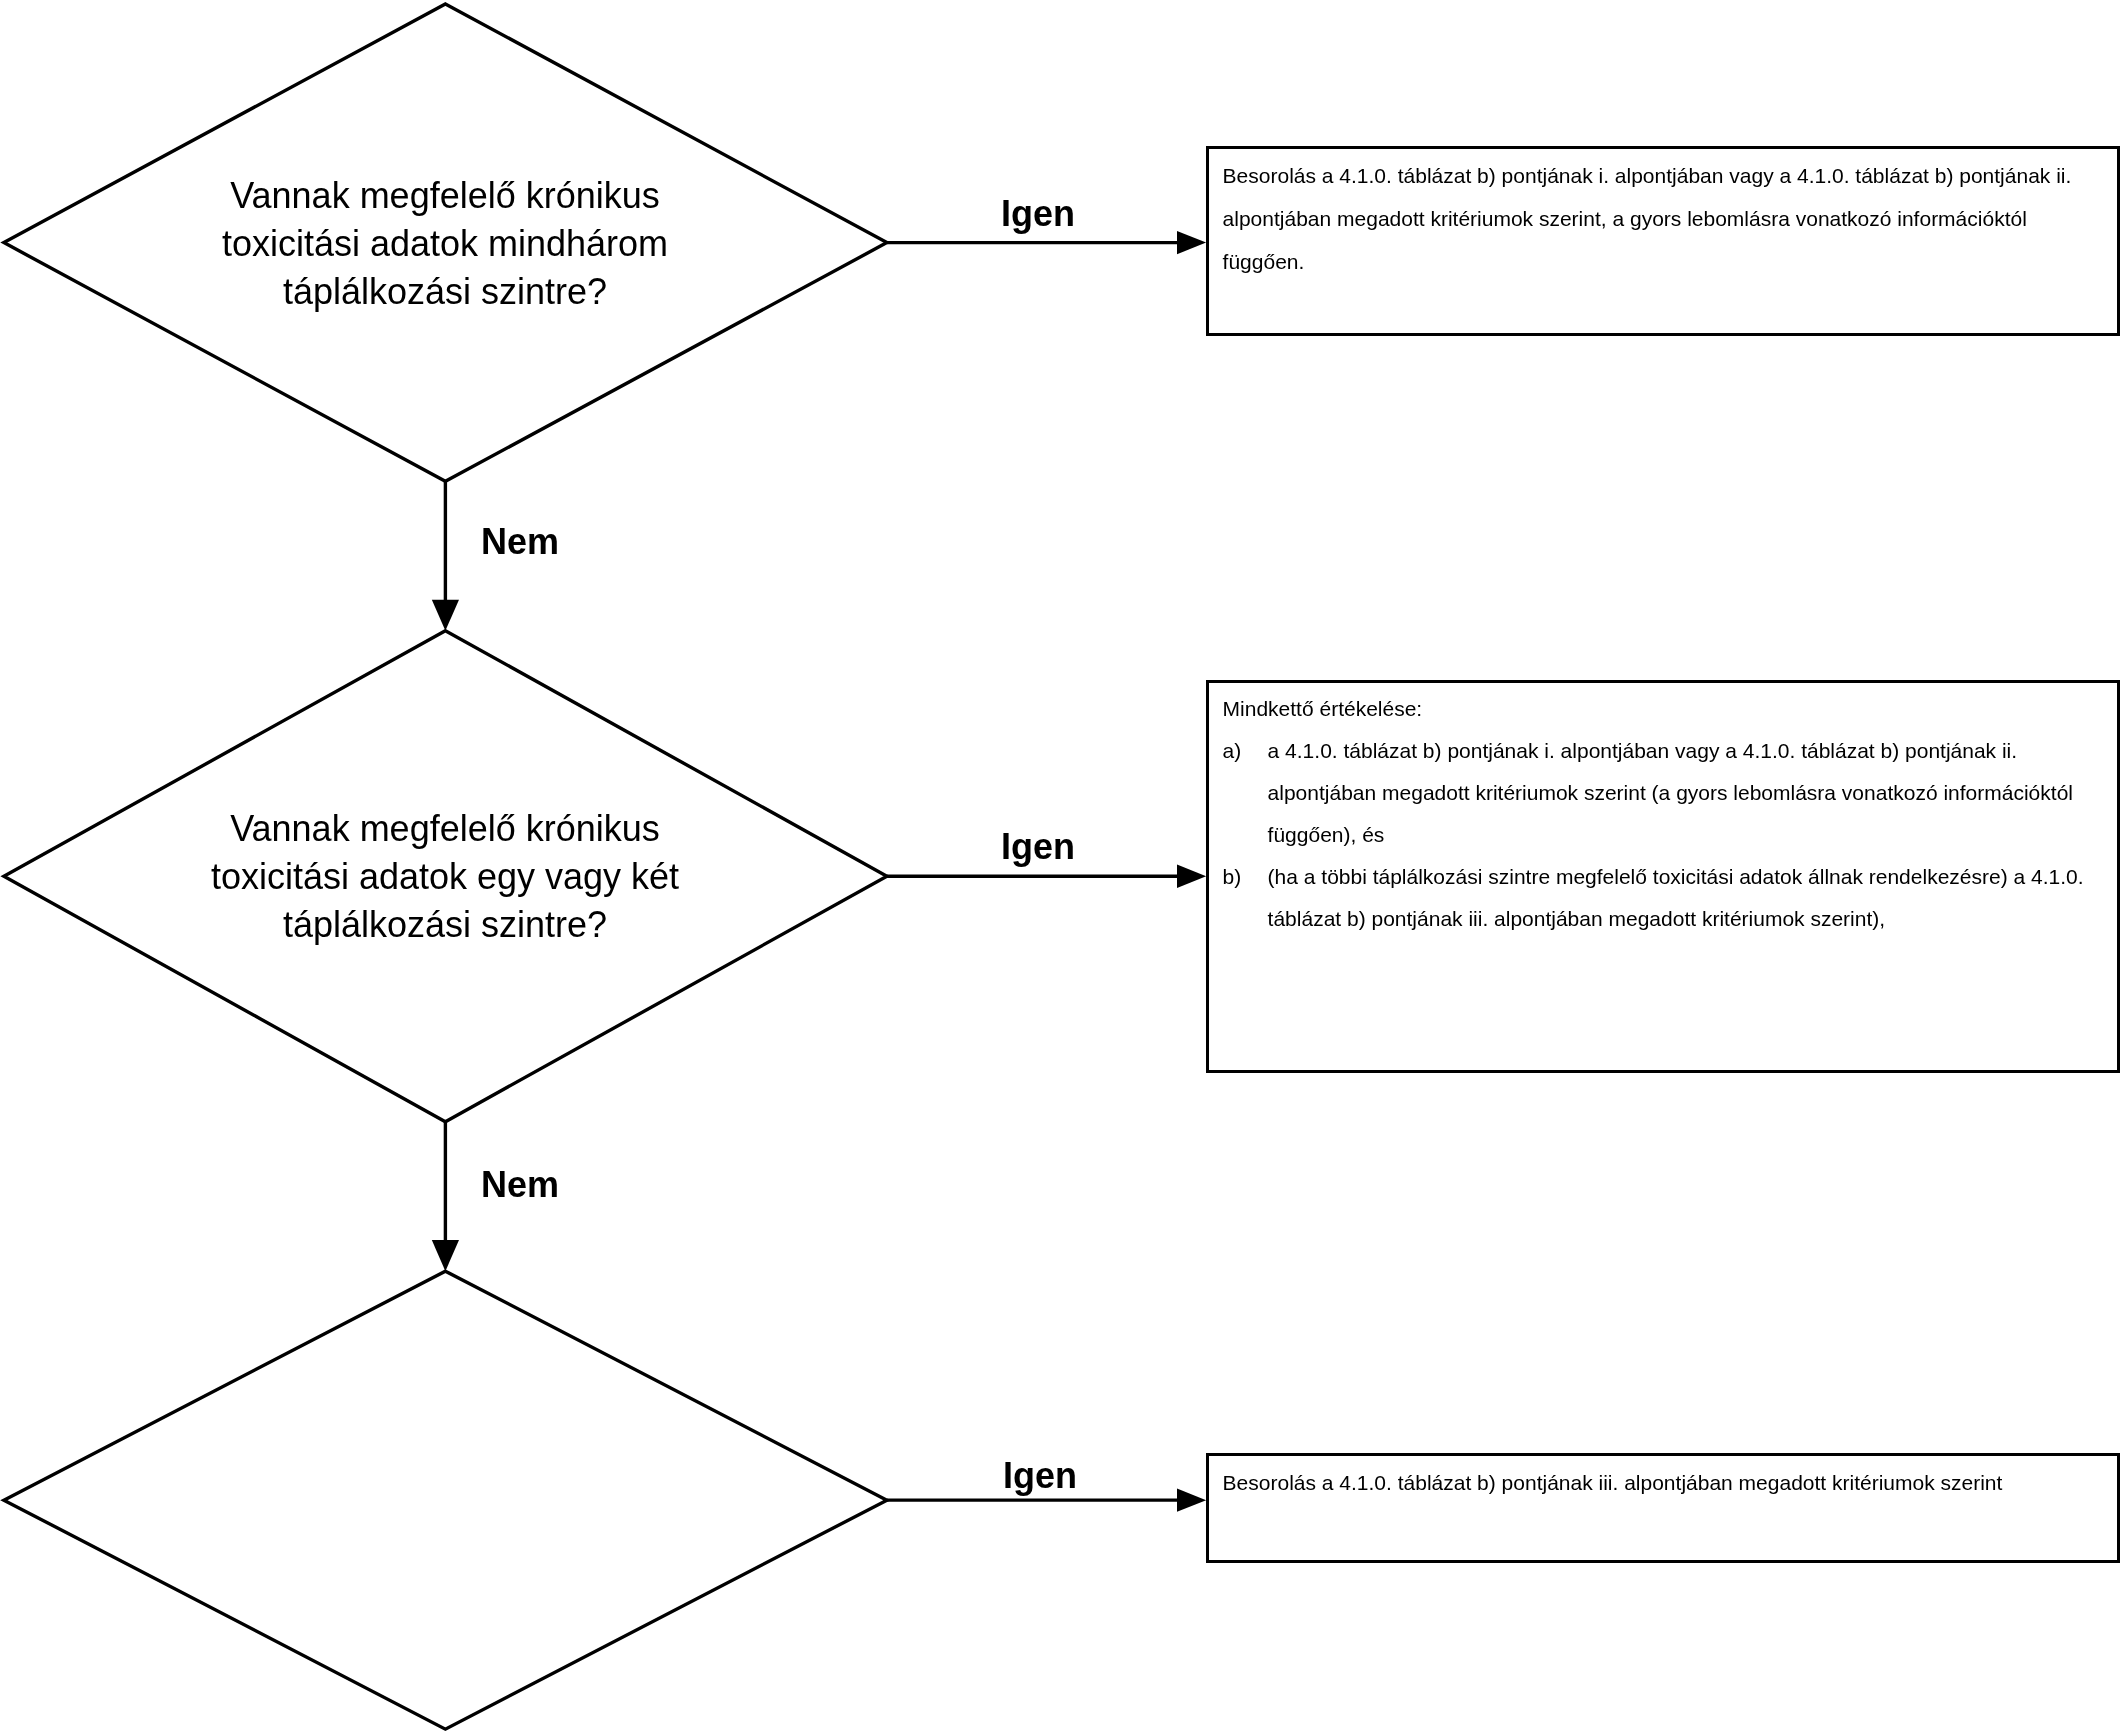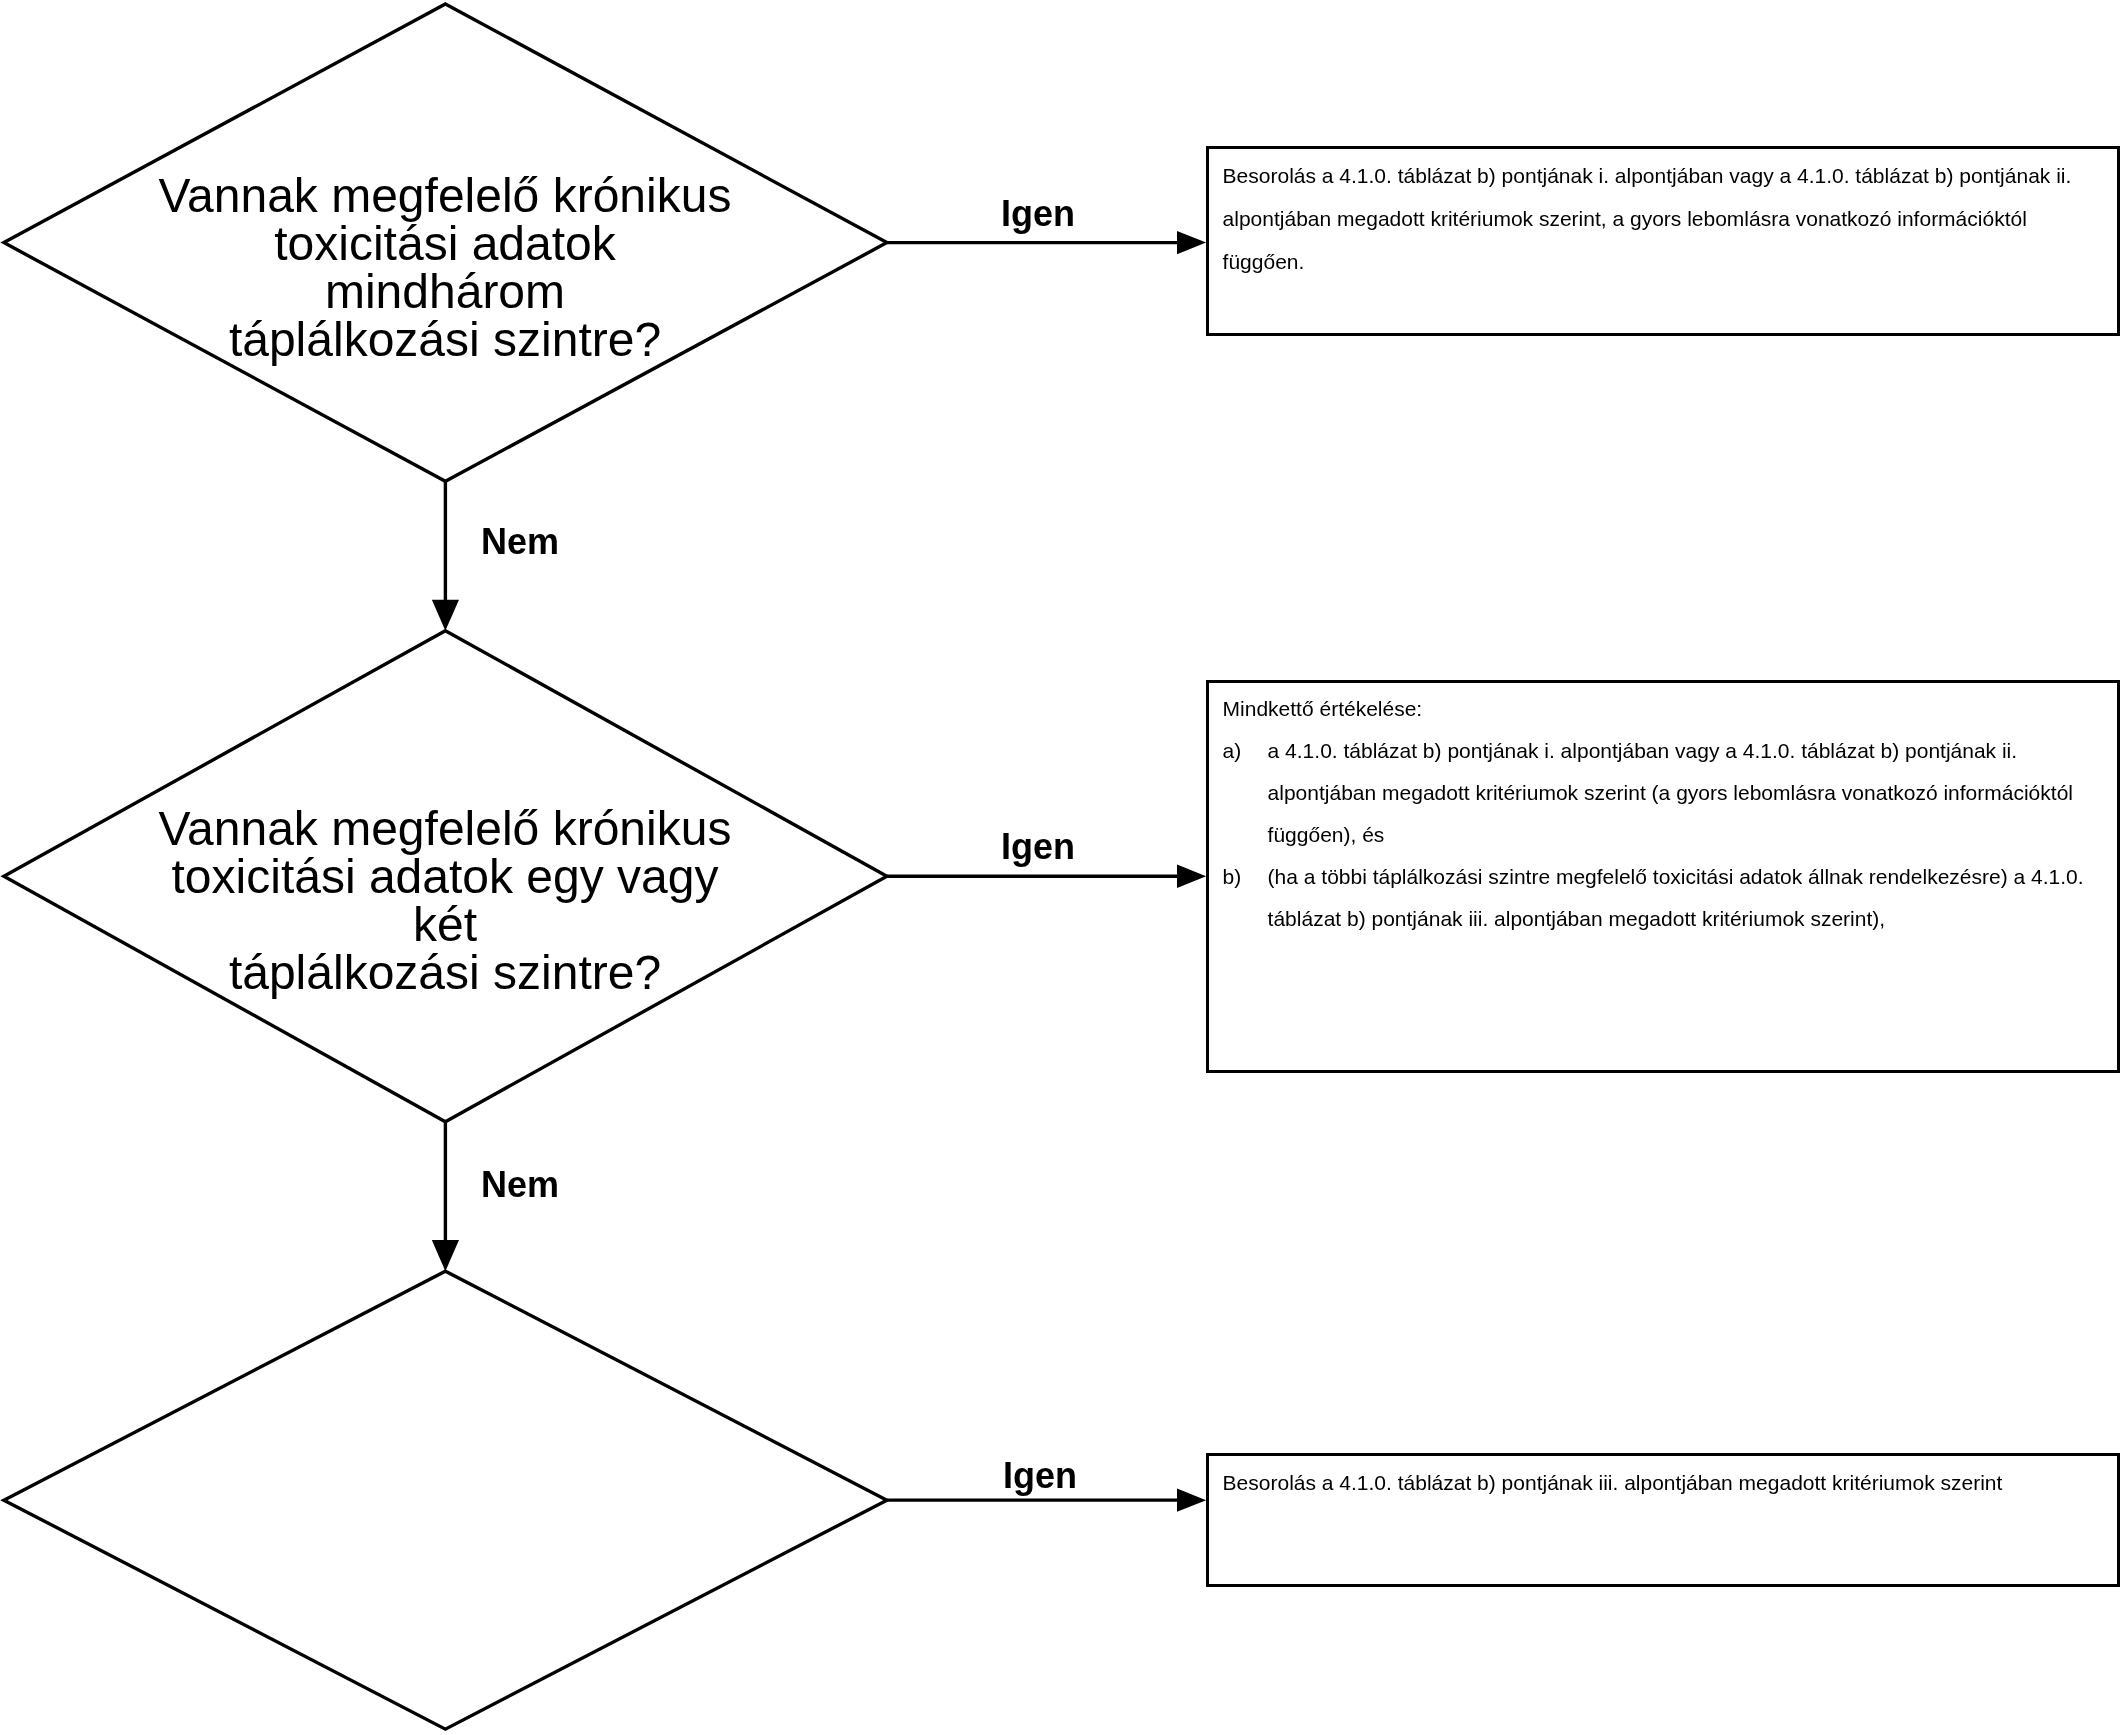--- a/index.html
+++ b/index.html
@@ -10,21 +10,21 @@
     background: #ffffff;
     color: #000000;
     font-family: "Liberation Sans", sans-serif;
     overflow: hidden;
   }
   svg.wires { position: absolute; left: 0; top: 0; width: 2127px; height: 1735px; }
   .diamond-text {
     position: absolute;
     width: 582px;
     text-align: center;
-    font-size: 48px;
+    font-size: 36px;
     line-height: 48px;
     white-space: pre-line;
   }
   .edge-label {
     position: absolute;
     font-size: 36px;
     line-height: 43px;
     font-weight: bold;
   }
   .outcome {
@@ -90,18 +90,18 @@
     <div class="hang">
       <span class="marker">a)</span>
       <span class="txt">a 4.1.0. táblázat b) pontjának i. alpontjában vagy a 4.1.0. táblázat b) pontjának ii. alpontjában megadott kritériumok szerint (a gyors lebomlásra vonatkozó információktól függően), és</span>
     </div>
     <div class="hang">
       <span class="marker">b)</span>
       <span class="txt">(ha a többi táplálkozási szintre megfelelő toxicitási adatok állnak rendelkezésre) a 4.1.0. táblázat b) pontjának iii. alpontjában megadott kritériumok szerint),</span>
     </div>
   </div>
 
-  <div class="outcome" style="left:1206px; top:1453px; width:914px; height:134px;">
+  <div class="outcome" style="left:1206px; top:1453px; width:914px; height:110px;">
     <div>Besorolás a 4.1.0. táblázat b) pontjának iii. alpontjában megadott kritériumok szerint</div>
   </div>
 
 </div>
 
 
 </body></html>

